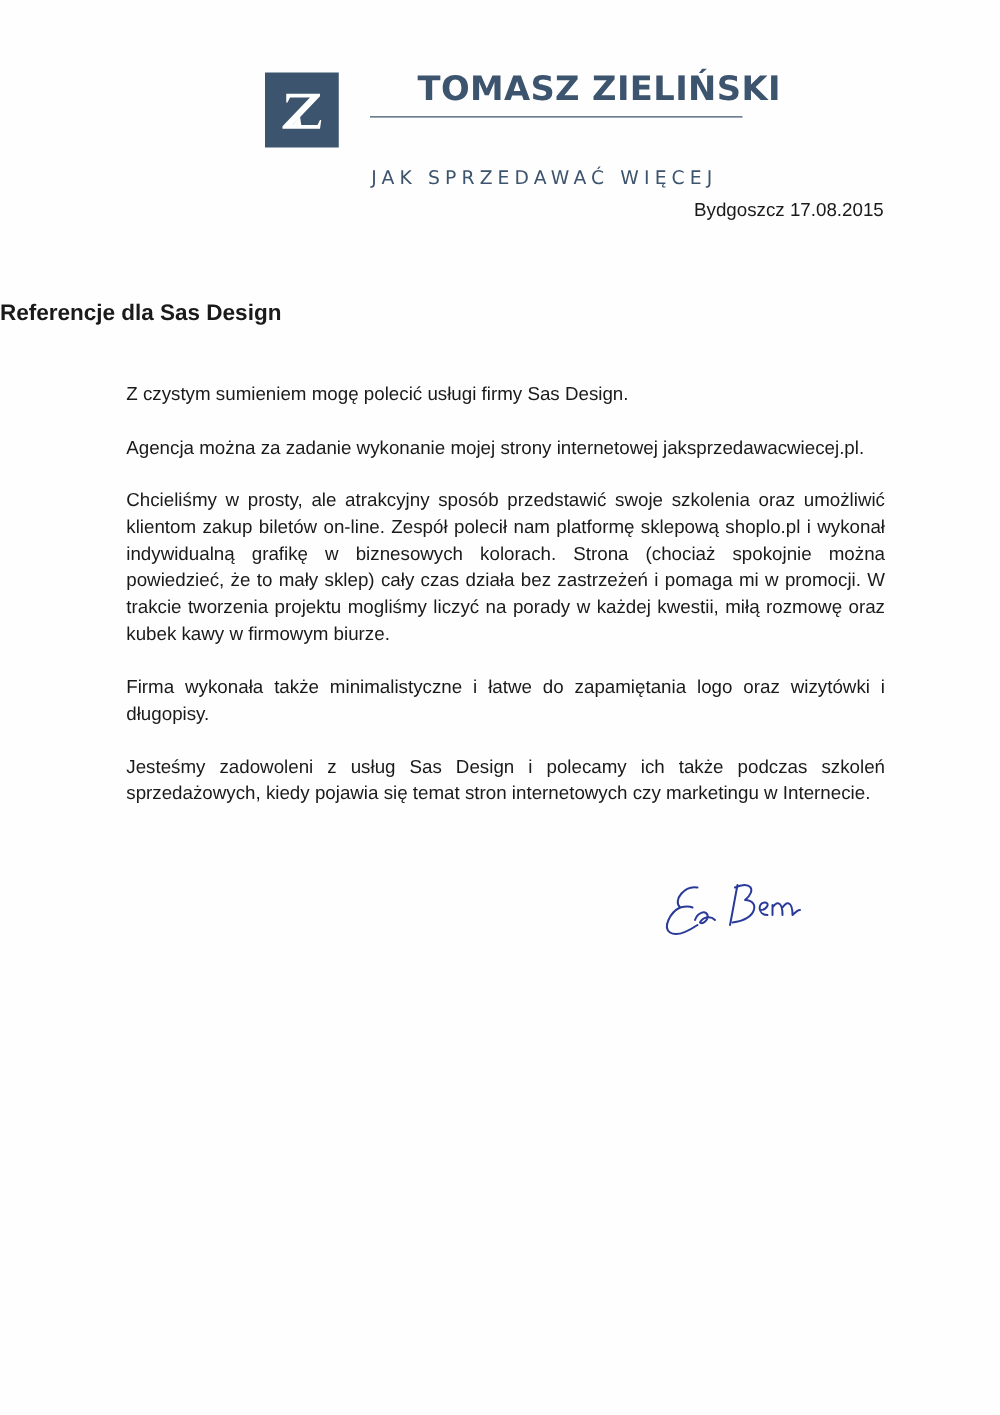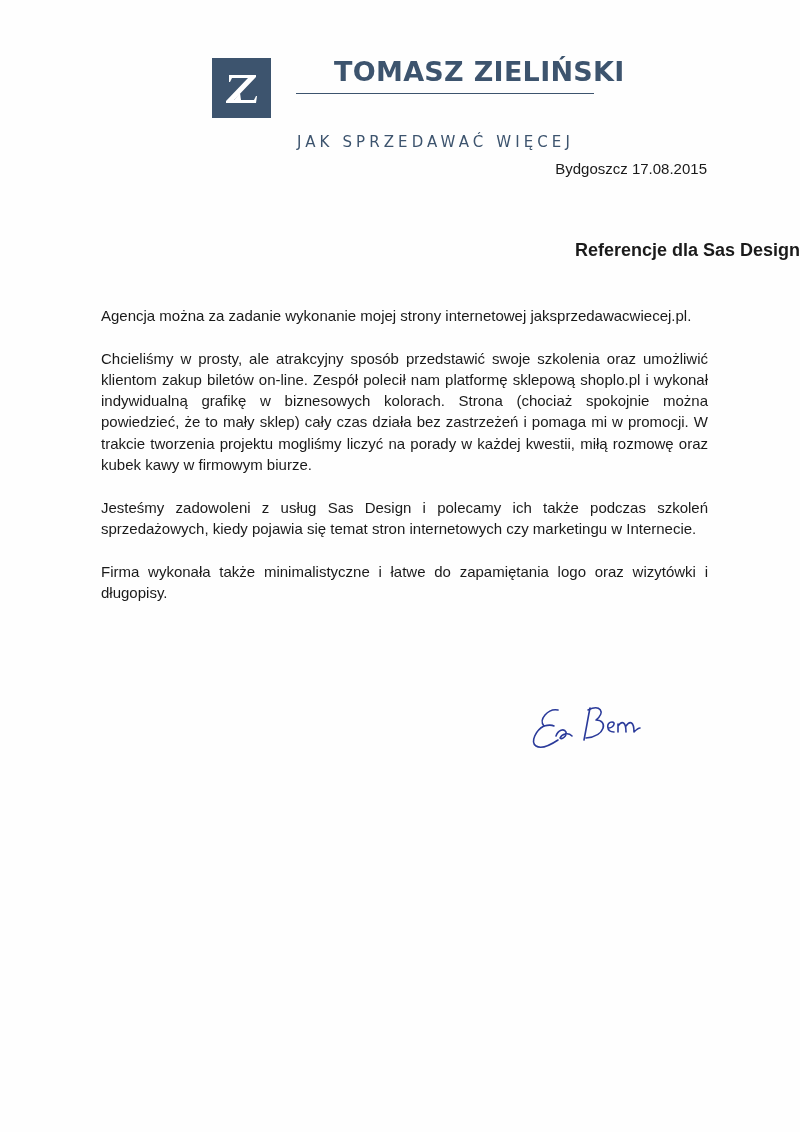--- a/index.html
+++ b/index.html
@@ -77,21 +77,21 @@
       top: 160px;
       font-size: 15px;
       color: #1a1a1a;
     }
     
     .doc-title {
       position: absolute;
       left: 0;
       width: 800px;
       top: 240px;
-      text-align: right;
+      text-align: left;
       font-weight: bold;
       font-size: 18px;
       color: #1a1a1a;
     }
     
     .body-text {
       position: absolute;
       left: 101px;
       top: 305px;
       width: 607px;
@@ -131,24 +131,25 @@
     <div class="brand-name">TOMASZ ZIELIŃSKI</div>
     <div class="brand-rule"></div>
     <div class="brand-tagline">JAK SPRZEDAWAĆ WIĘCEJ</div>
   </div>
 
   <div class="date-line">Bydgoszcz 17.08.2015</div>
 
   <div class="doc-title">Referencje dla Sas Design</div>
 
   <div class="body-text">
+    <p class="nojust">Z czystym sumieniem mogę polecić usługi firmy Sas Design.</p>
     <p class="nojust">Agencja można za zadanie wykonanie mojej strony internetowej jaksprzedawacwiecej.pl.</p>
     <p>Chcieliśmy w prosty, ale atrakcyjny sposób przedstawić swoje szkolenia oraz umożliwić klientom zakup biletów on-line. Zespół polecił nam platformę sklepową shoplo.pl i wykonał indywidualną grafikę w biznesowych kolorach. Strona (chociaż spokojnie można powiedzieć, że to mały sklep) cały czas działa bez zastrzeżeń i pomaga mi w promocji. W trakcie tworzenia projektu mogliśmy liczyć na porady w każdej kwestii, miłą rozmowę oraz kubek kawy w firmowym biurze.</p>
+    <p>Firma wykonała także minimalistyczne i łatwe do zapamiętania logo oraz wizytówki i długopisy.</p>
     <p>Jesteśmy zadowoleni z usług Sas Design i polecamy ich także podczas szkoleń sprzedażowych, kiedy pojawia się temat stron internetowych czy marketingu w Internecie.</p>
-    <p>Firma wykonała także minimalistyczne i łatwe do zapamiętania logo oraz wizytówki i długopisy.</p>
   </div>
 
   <div class="signature">
     <svg width="140" height="60" viewBox="0 0 140 60">
       <g fill="none" stroke="#2a3a9a" stroke-width="1.6" stroke-linecap="round" stroke-linejoin="round">
 
         <path d="M28 12 C18 10 8 22 14 28 C6 32 0 44 6 48 C12 52 22 46 28 42"></path>
         <path d="M14 28 C18 27 22 27 24 28"></path>
 
         <path d="M26 38 C28 32 34 30 36 34 C37 38 32 42 30 40 C32 36 38 34 42 38"></path>

